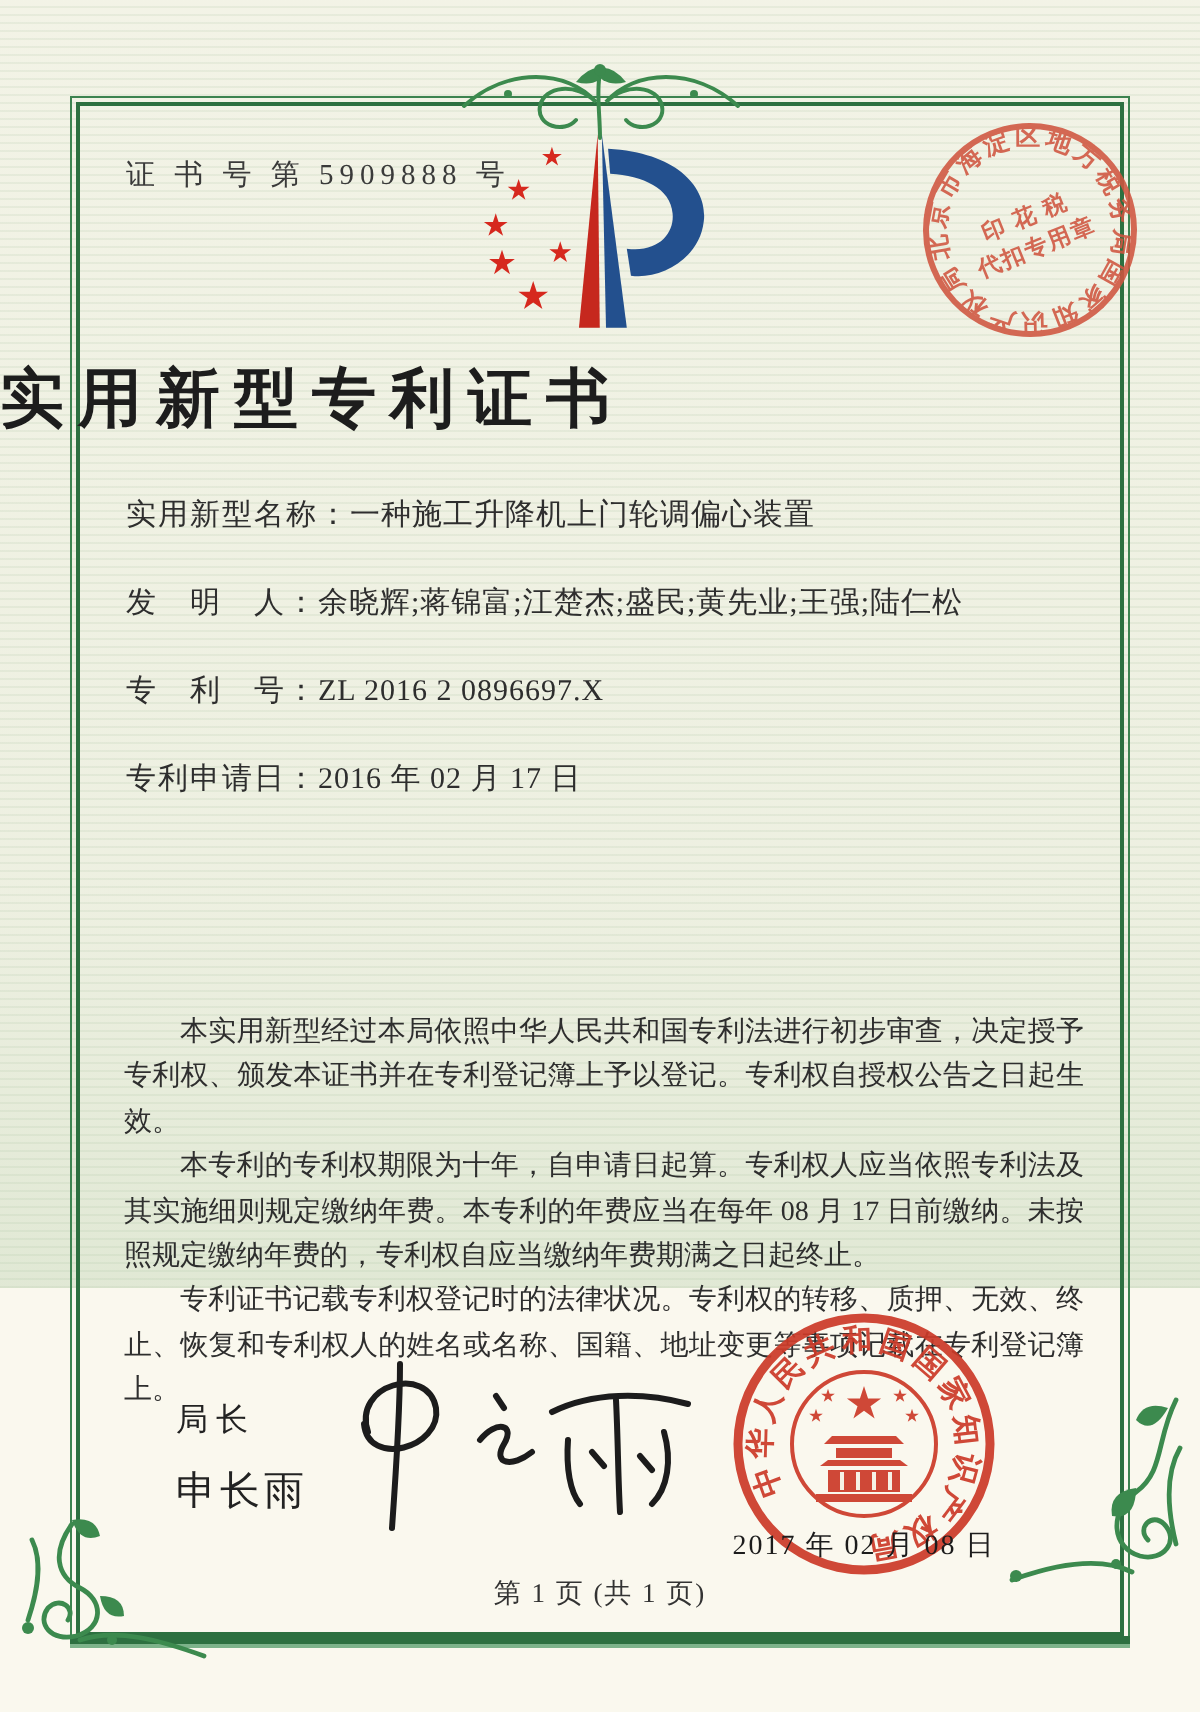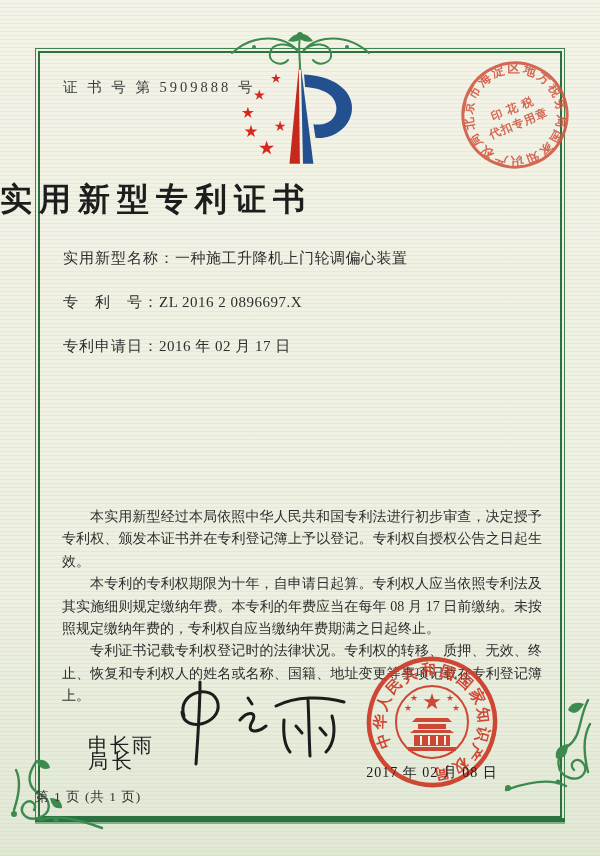--- a/index.html
+++ b/index.html
@@ -2,21 +2,21 @@
 <html><head>
 <meta charset="utf-8">
 <style>
   html,body{margin:0;padding:0;}
   body{
     width:600px;height:856px;overflow:hidden;
     font-family:"Liberation Serif","DejaVu Serif",serif;
     background:#faf8ee;
   }
   .page{
-    position:relative;width:600px;height:856px;
+    position:relative;width:600px;height:644px;
     background:
       linear-gradient(180deg, rgba(186,208,178,0.10) 0%, rgba(176,202,166,0.16) 70%, rgba(168,198,158,0.30) 100%),
       repeating-linear-gradient(0deg, rgba(116,158,112,0.10) 0px, rgba(116,158,112,0.10) 1px, rgba(0,0,0,0) 1px, rgba(0,0,0,0) 4px),
       #f9f7ec;
   }
   .frame{
     position:absolute;left:35px;top:48px;width:530px;height:773px;
     border:1px solid #3d8350;
     box-sizing:border-box;
   }
@@ -40,31 +40,31 @@
   .fields{position:absolute;left:63px;top:246px;width:482px;}
   .field{margin-bottom:20px;font-size:15px;color:#2e2e2e;line-height:24px;white-space:nowrap;}
   .f-label{letter-spacing:1px;}
   .f-value{letter-spacing:0.5px;}
   .paragraphs{
     position:absolute;left:62px;top:506px;width:480px;
     font-size:14px;line-height:22.4px;color:#2e2e2e;
     text-align:justify;
   }
   .paragraphs p{margin:0;text-indent:2em;}
-  .director-title{position:absolute;left:88px;top:700px;font-size:20px;color:#222;letter-spacing:4px;margin-top:48px;}
+  .director-title{position:absolute;left:88px;top:700px;font-size:16px;color:#222;letter-spacing:4px;}
   .director-name{position:absolute;left:88px;top:732px;font-size:20px;color:#222;letter-spacing:2px;}
   .signature{position:absolute;left:168px;top:676px;width:190px;height:96px;}
   .seal{position:absolute;left:358px;top:648px;width:148px;height:148px;}
   .seal-date{
     position:absolute;left:358px;top:764px;width:148px;text-align:center;
     font-size:14px;color:#1c1c1c;letter-spacing:1px;z-index:5;font-style:normal;
   }
   .tax-stamp{position:absolute;left:452px;top:52px;width:126px;height:126px;}
   .footer{
-    position:absolute;left:35px;top:788px;width:530px;
+    position:absolute;left:35px;top:788px;width:530px;text-align:center;
     font-size:13.5px;color:#333;letter-spacing:1px;
   }
   .orn{position:absolute;}
   .orn-top{left:228px;top:27px;width:145px;height:46px;}
   .orn-bl{left:6px;top:758px;width:100px;height:74px;}
   .orn-br{left:498px;top:694px;width:96px;height:100px;}
 </style>
 </head>
 <body>
 
@@ -144,20 +144,23 @@
       <text x="63" y="60" text-anchor="middle" font-size="11.5" letter-spacing="1" fill="#d05540" font-weight="bold" font-family="'Liberation Serif','DejaVu Serif',serif">印 花 税</text>
       <text x="63" y="76" text-anchor="middle" font-size="11.5" letter-spacing="1" fill="#d05540" font-weight="bold" font-family="'Liberation Serif','DejaVu Serif',serif">代扣专用章</text>
     </g>
   </svg>
 
   <div class="title">实用新型专利证书</div>
 
   <div class="fields">
     <div class="field">
       <span class="f-label">实用新型名称：</span><span class="f-value">一种施工升降机上门轮调偏心装置</span>
+    </div>
+    <div class="field">
+      <span class="f-label">发　明　人：</span><span class="f-value">余晓辉;蒋锦富;江楚杰;盛民;黄先业;王强;陆仁松</span>
     </div>
     <div class="field">
       <span class="f-label">专　利　号：</span><span class="f-value">ZL 2016 2 0896697.X</span>
     </div>
     <div class="field">
       <span class="f-label">专利申请日：</span><span class="f-value">2016 年 02 月 17 日</span>
     </div>
   </div>
 
   <div class="paragraphs">

